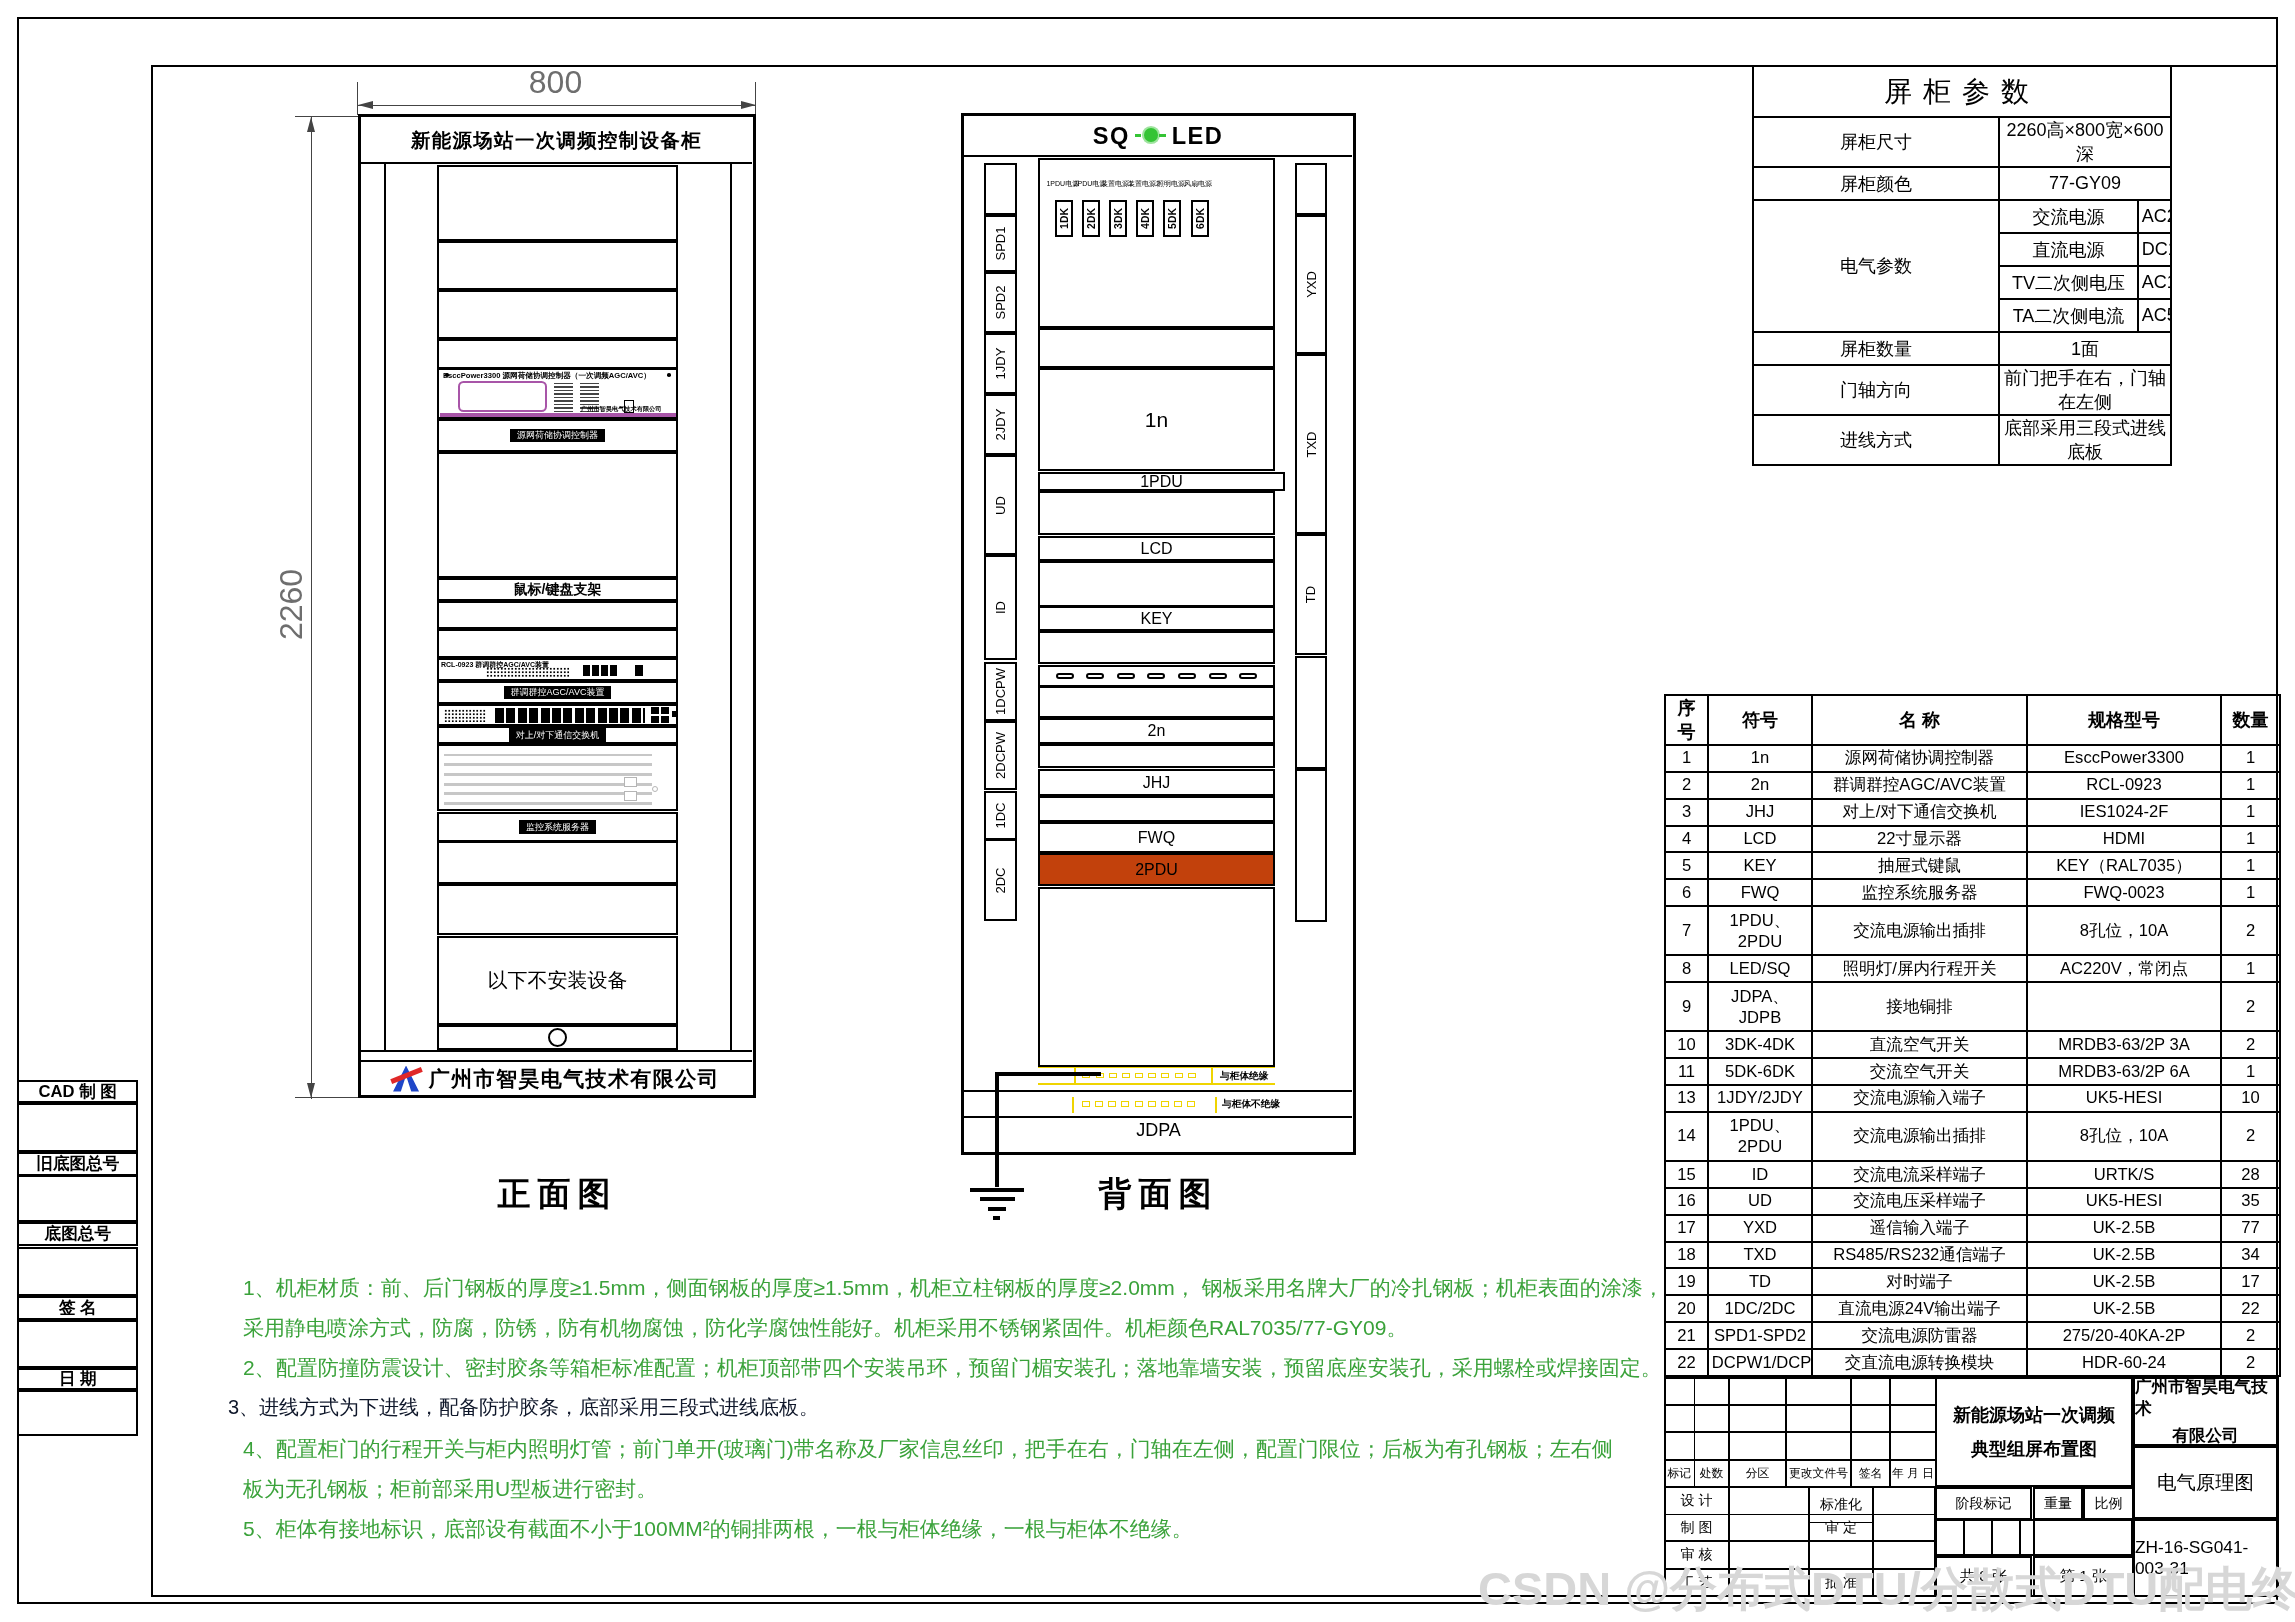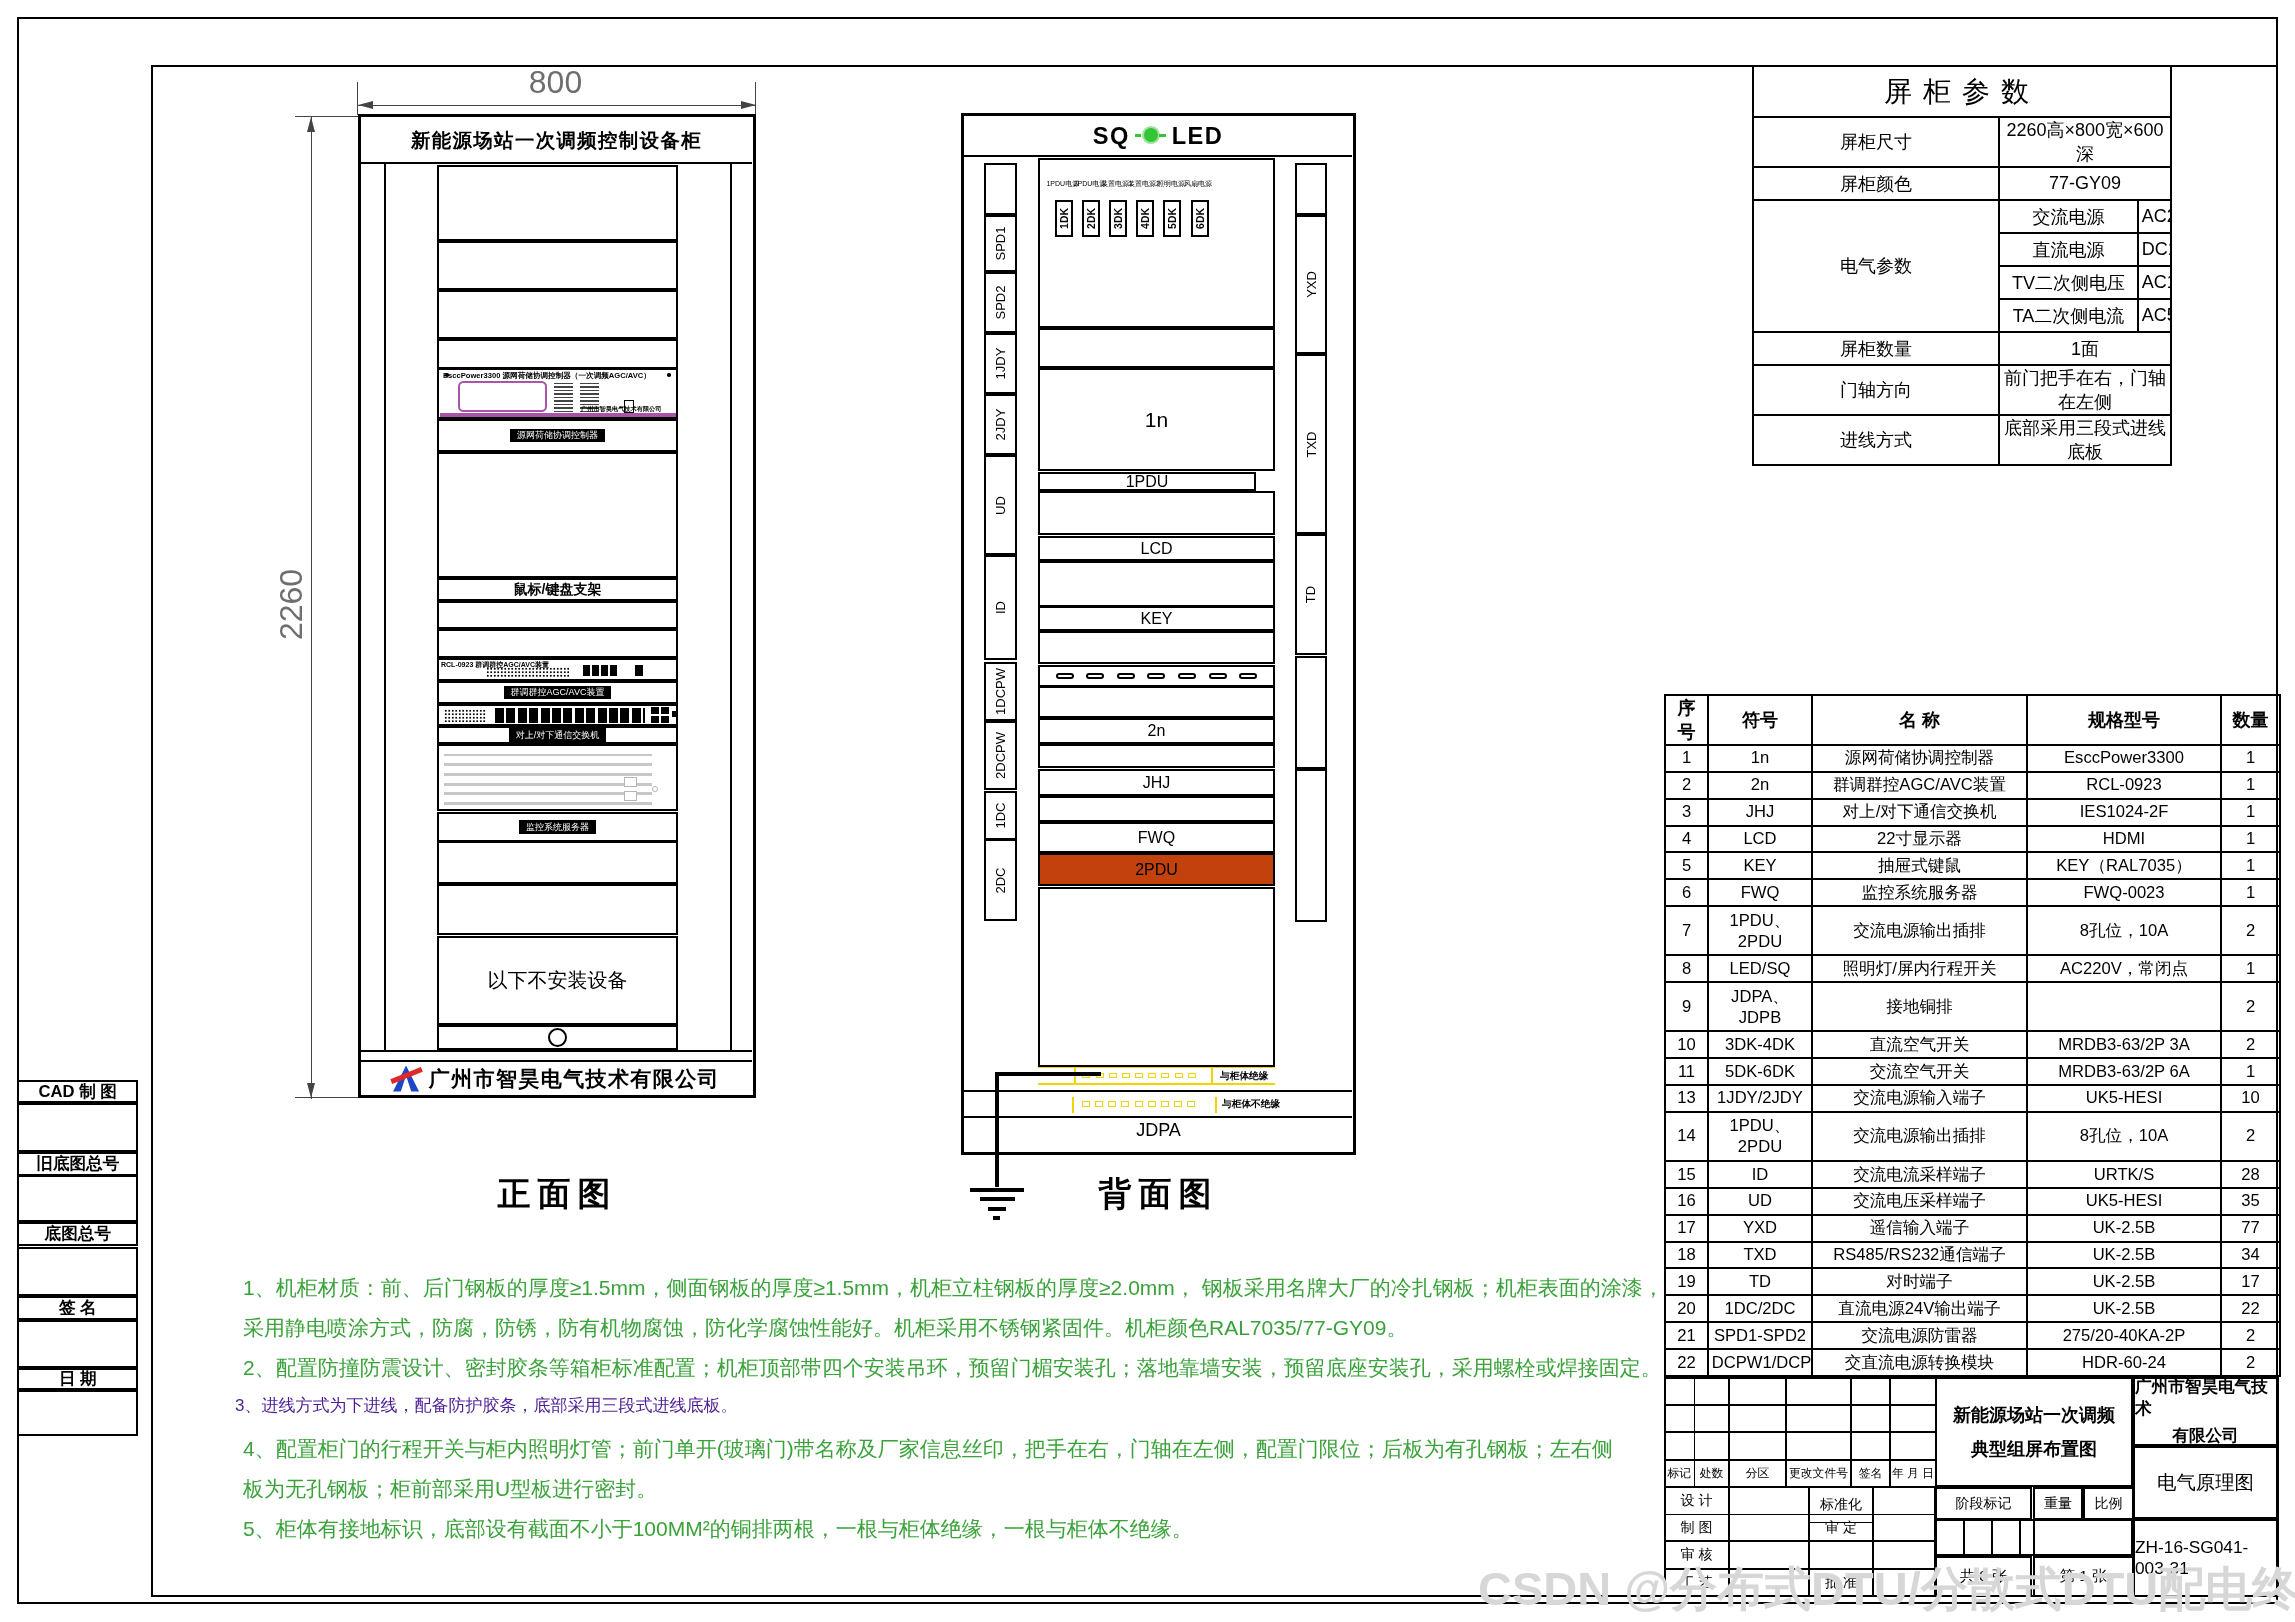--- a/index.html
+++ b/index.html
@@ -496,21 +496,21 @@
     <div style="font-size:16.6px;font-weight:bold;">广州市智昊电气技术</div>
     <div style="font-size:16.6px;font-weight:bold;">有限公司</div>
   </div>
   <div class="abs cc" style="left:2133px;top:1446px;width:145px;height:73px;border:2.1px solid #000;font-size:19.4px;">电气原理图</div>
   <div class="abs cc" style="left:2133px;top:1519px;width:145px;height:78px;border:2.1px solid #000;font-size:17.3px;">ZH-16-SG041-003-31</div>
 
   <div id="notes">
       <div style="position: absolute; left: 243px; top: 1274px; font-size: 21px; color: rgb(58, 162, 58); white-space: nowrap;">1、机柜材质：前、后门钢板的厚度≥1.5mm，侧面钢板的厚度≥1.5mm，机柜立柱钢板的厚度≥2.0mm， 钢板采用名牌大厂的冷扎钢板；机柜表面的涂漆，</div>
       <div style="position: absolute; left: 243px; top: 1314px; font-size: 21px; color: rgb(58, 162, 58); white-space: nowrap;">采用静电喷涂方式，防腐，防锈，防有机物腐蚀，防化学腐蚀性能好。机柜采用不锈钢紧固件。机柜颜色RAL7035/77-GY09。</div>
       <div style="position: absolute; left: 243px; top: 1354px; font-size: 21px; color: rgb(58, 162, 58); white-space: nowrap;">2、配置防撞防震设计、密封胶条等箱柜标准配置；机柜顶部带四个安装吊环，预留门楣安装孔；落地靠墙安装，预留底座安装孔，采用螺栓或焊接固定。</div>
-      <div style="position: absolute; left: 235px; top: 1394px; font-size: 17px; color: #4c1d95; white-space: nowrap;">3、进线方式为下进线，配备防护胶条，底部采用三段式进线底板。</div>
+      <div style="position: absolute; left: 228px; top: 1394px; font-size: 20px; color: #0f172a; white-space: nowrap;">3、进线方式为下进线，配备防护胶条，底部采用三段式进线底板。</div>
       <div style="position: absolute; left: 243px; top: 1435px; font-size: 21px; color: rgb(58, 162, 58); white-space: nowrap;">4、配置柜门的行程开关与柜内照明灯管；前门单开(玻璃门)带名称及厂家信息丝印，把手在右，门轴在左侧，配置门限位；后板为有孔钢板；左右侧</div>
       <div style="position: absolute; left: 243px; top: 1475px; font-size: 21px; color: rgb(58, 162, 58); white-space: nowrap;">板为无孔钢板；柜前部采用U型板进行密封。</div>
       <div style="position: absolute; left: 243px; top: 1515px; font-size: 21px; color: rgb(58, 162, 58); white-space: nowrap;">5、柜体有接地标识，底部设有截面不小于100MM²的铜排两根，一根与柜体绝缘，一根与柜体不绝缘。</div>
     </div>
 
   <div class="abs" style="left:1478px;top:1558px;font-size:47px;color:#d7d7d7;white-space:nowrap;font-weight:bold;z-index:50;">CSDN @分布式DTU/分散式DTU配电终端</div>
 <div style="position: absolute; left: 17.3px; top: 1080px; width: 121px; height: 23px; border: 2.1px solid rgb(0, 0, 0); display: flex; align-items: center; justify-content: center; font-size: 16.6px; font-weight: 600; background: rgb(255, 255, 255);">CAD 制 图</div>
     <div style="position: absolute; left: 17.3px; top: 1103px; width: 121px; height: 49px; border: 2.1px solid rgb(0, 0, 0); display: flex; align-items: center; justify-content: center; font-size: 16.6px; font-weight: 600; background: rgb(255, 255, 255);"></div>
     <div style="position: absolute; left: 17.3px; top: 1152px; width: 121px; height: 23.6px; border: 2.1px solid rgb(0, 0, 0); display: flex; align-items: center; justify-content: center; font-size: 16.6px; font-weight: 600; background: rgb(255, 255, 255);">旧底图总号</div>
     <div style="position: absolute; left: 17.3px; top: 1175px; width: 121px; height: 47px; border: 2.1px solid rgb(0, 0, 0); display: flex; align-items: center; justify-content: center; font-size: 16.6px; font-weight: 600; background: rgb(255, 255, 255);"></div>
@@ -558,21 +558,21 @@
     <div style="position: absolute; left: 1295px; top: 354px; width: 32px; height: 180px; border: 2.1px solid rgb(0, 0, 0); display: flex; align-items: center; justify-content: center; background: rgb(255, 255, 255);">
       <div style="transform: rotate(-90deg); white-space: nowrap; font-size: 13px;">TXD</div>
     </div>
     <div style="position: absolute; left: 1295px; top: 534px; width: 32px; height: 121px; border: 2.1px solid rgb(0, 0, 0); display: flex; align-items: center; justify-content: center; background: rgb(255, 255, 255);">
       <div style="transform: rotate(-90deg); white-space: nowrap; font-size: 13px;">TD</div>
     </div>
     <div style="position: absolute; left: 1295px; top: 656px; width: 32px; height: 113px; border: 2.1px solid rgb(0, 0, 0); display: flex; align-items: center; justify-content: center; background: rgb(255, 255, 255);"></div>
     <div style="position: absolute; left: 1295px; top: 769px; width: 32px; height: 153px; border: 2.1px solid rgb(0, 0, 0); display: flex; align-items: center; justify-content: center; background: rgb(255, 255, 255);"></div>
     <div style="position: absolute; left: 1038px; top: 328px; width: 237px; height: 40px; border: 2.1px solid rgb(0, 0, 0); display: flex; align-items: center; justify-content: center; font-size: 16px; background: rgb(255, 255, 255);"></div>
     <div style="position: absolute; left: 1038px; top: 368px; width: 237px; height: 103px; border: 2.1px solid rgb(0, 0, 0); display: flex; align-items: center; justify-content: center; font-size: 21px; background: rgb(255, 255, 255);">1n</div>
-    <div style="position: absolute; left: 1038px; top: 472px; width: 218px; height: 19.4px; border: 2.1px solid rgb(0, 0, 0); display: flex; align-items: center; justify-content: center; font-size: 16px; background: rgb(255, 255, 255);">1PDU</div>
+    <div style="position: absolute; left: 1038px; top: 472px; width: 247px; height: 19.4px; border: 2.1px solid rgb(0, 0, 0); display: flex; align-items: center; justify-content: center; font-size: 16px; background: rgb(255, 255, 255);">1PDU</div>
     <div style="position: absolute; left: 1038px; top: 491px; width: 237px; height: 44px; border: 2.1px solid rgb(0, 0, 0); display: flex; align-items: center; justify-content: center; font-size: 16px; background: rgb(255, 255, 255);"></div>
     <div style="position: absolute; left: 1038px; top: 536px; width: 237px; height: 25px; border: 2.1px solid rgb(0, 0, 0); display: flex; align-items: center; justify-content: center; font-size: 16px; background: rgb(255, 255, 255);">LCD</div>
     <div style="position: absolute; left: 1038px; top: 561px; width: 237px; height: 46px; border: 2.1px solid rgb(0, 0, 0); display: flex; align-items: center; justify-content: center; font-size: 16px; background: rgb(255, 255, 255);"></div>
     <div style="position: absolute; left: 1038px; top: 606px; width: 237px; height: 25px; border: 2.1px solid rgb(0, 0, 0); display: flex; align-items: center; justify-content: center; font-size: 16px; background: rgb(255, 255, 255);">KEY</div>
     <div style="position: absolute; left: 1038px; top: 631px; width: 237px; height: 33px; border: 2.1px solid rgb(0, 0, 0); display: flex; align-items: center; justify-content: center; font-size: 16px; background: rgb(255, 255, 255);"></div>
     <div style="position: absolute; left: 1038px; top: 686px; width: 237px; height: 32px; border: 2.1px solid rgb(0, 0, 0); display: flex; align-items: center; justify-content: center; font-size: 16px; background: rgb(255, 255, 255);"></div>
     <div style="position: absolute; left: 1038px; top: 718px; width: 237px; height: 26px; border: 2.1px solid rgb(0, 0, 0); display: flex; align-items: center; justify-content: center; font-size: 16px; background: rgb(255, 255, 255);">2n</div>
     <div style="position: absolute; left: 1038px; top: 744px; width: 237px; height: 24px; border: 2.1px solid rgb(0, 0, 0); display: flex; align-items: center; justify-content: center; font-size: 16px; background: rgb(255, 255, 255);"></div>
     <div style="position: absolute; left: 1038px; top: 769px; width: 237px; height: 27px; border: 2.1px solid rgb(0, 0, 0); display: flex; align-items: center; justify-content: center; font-size: 16px; background: rgb(255, 255, 255);">JHJ</div>
     <div style="position: absolute; left: 1038px; top: 796px; width: 237px; height: 26px; border: 2.1px solid rgb(0, 0, 0); display: flex; align-items: center; justify-content: center; font-size: 16px; background: rgb(255, 255, 255);"></div>

